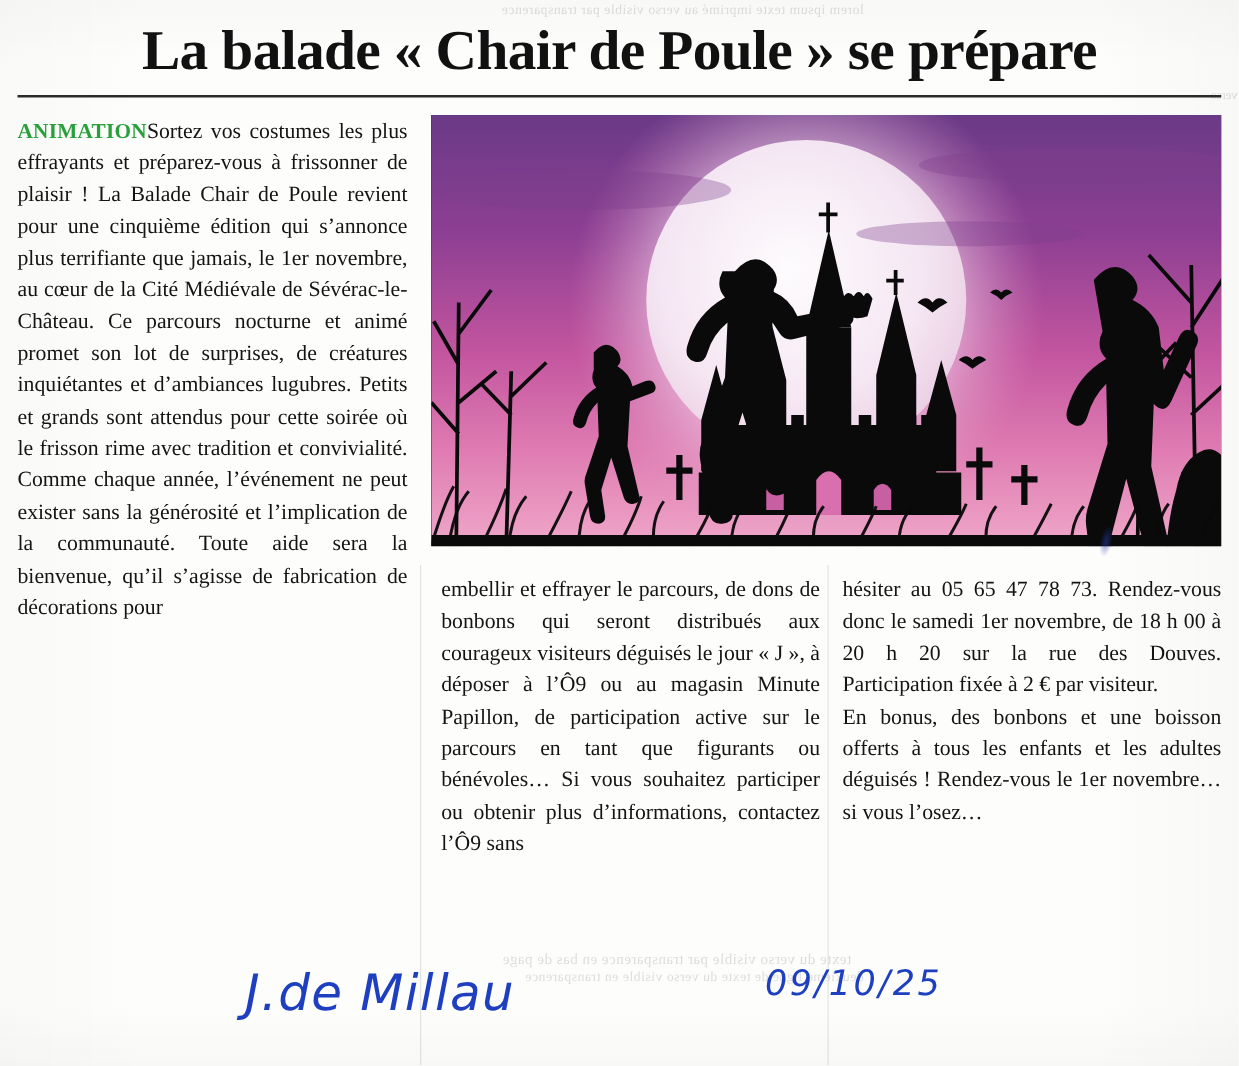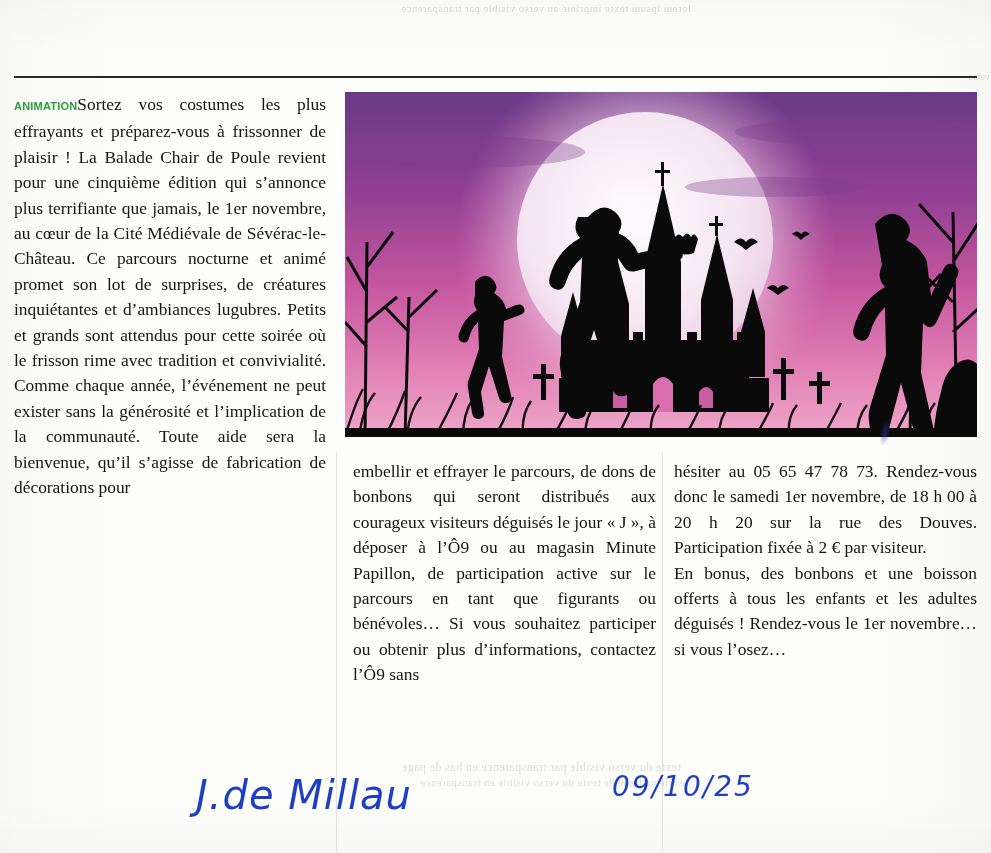--- a/index.html
+++ b/index.html
@@ -101,23 +101,23 @@
     text-align: justify;
     text-justify: inter-word;
     hyphens: manual;
     color: #141414;
   }
   .col1 { left: 0; width: 312px; }
   .col2 { left: 339px; width: 303px; top: 367px; }
   .col3 { left: 660px; width: 303px; top: 367px; }
 
   .kicker {
-    font-family: Liberation Sans, sans-serif;
+    font-family: Liberation Serif, serif;
     font-weight: bold;
-    font-size: 11px;
+    font-size: 17px;
     color: #2aa03c;
     letter-spacing: 0.2px;
   }
 
   
   .photo {
     position: absolute;
     left: 331px;
     top: 0px;
     width: 632px;
@@ -174,20 +174,23 @@
   }
 </style>
 </head>
 <body>
 
 <div class="page">
 
   <div class="bleed bleed-top">lorem ipsum texte imprimé au verso visible par transparence</div>
   <div class="bleed-right">verso</div>
 
+  <div class="headline-wrap">
+    <div class="headline">La balade « Chair de Poule » se prépare</div>
+  </div>
   <div class="rule"></div>
 
   <div class="cols">
 
     <div class="photo">
       <svg width="632" height="345" viewBox="0 0 632 345" xmlns="http://www.w3.org/2000/svg">
         <defs>
           <linearGradient id="sky" x1="0" y1="0" x2="0" y2="1">
             <stop offset="0%" stop-color="#6a3a87"></stop>
             <stop offset="28%" stop-color="#8e3f93"></stop>

